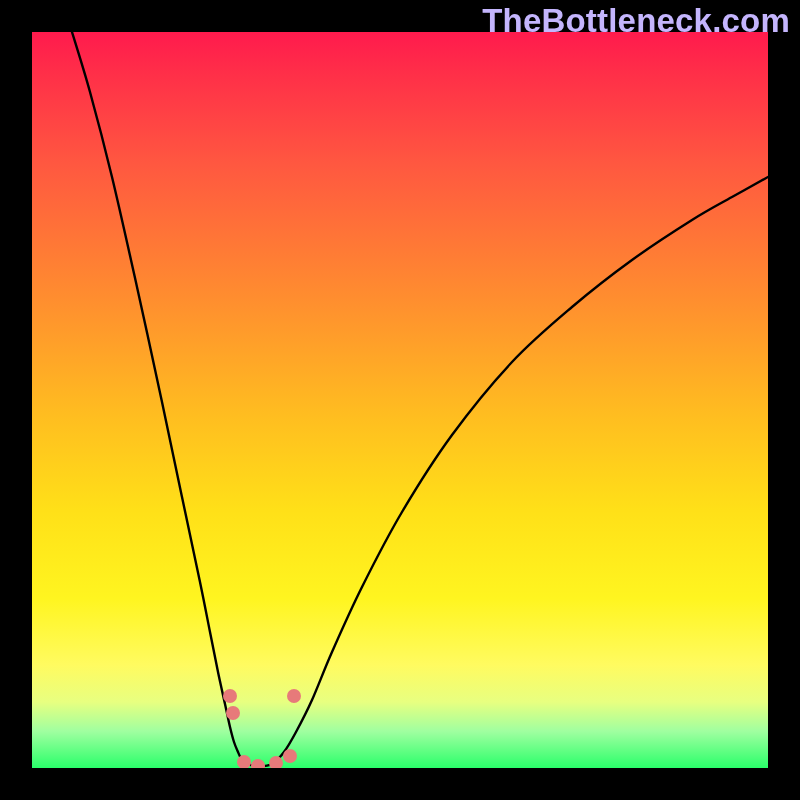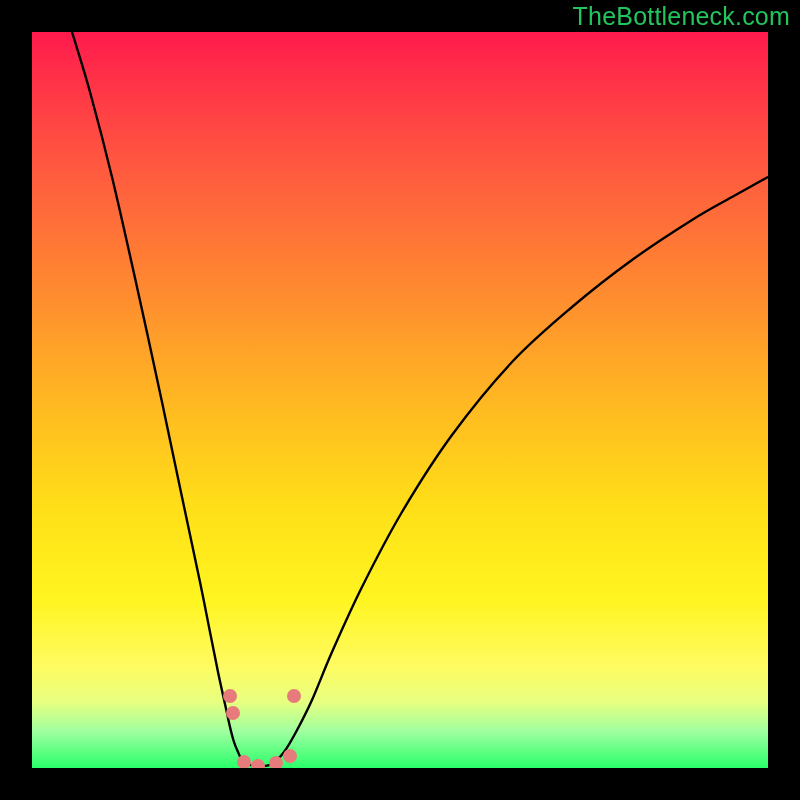--- a/index.html
+++ b/index.html
@@ -37,23 +37,23 @@
       #e8ff80 91%,
       #a0ffa0 95%,
       #2aff6a 100%
     );
   }
   .watermark {
     position: absolute;
     top: 2px;
     right: 10px;
     font-family: Arial, Helvetica, sans-serif;
-    font-size: 25px;
-    font-weight: 400;
-    color: #22c55e;
+    font-size: 33px;
+    font-weight: 700;
+    color: #c4b5fd;
     letter-spacing: 0.2px;
   }
   svg.curve {
     position: absolute;
     top: 0;
     left: 0;
   }
 </style>
 </head>
 <body>

